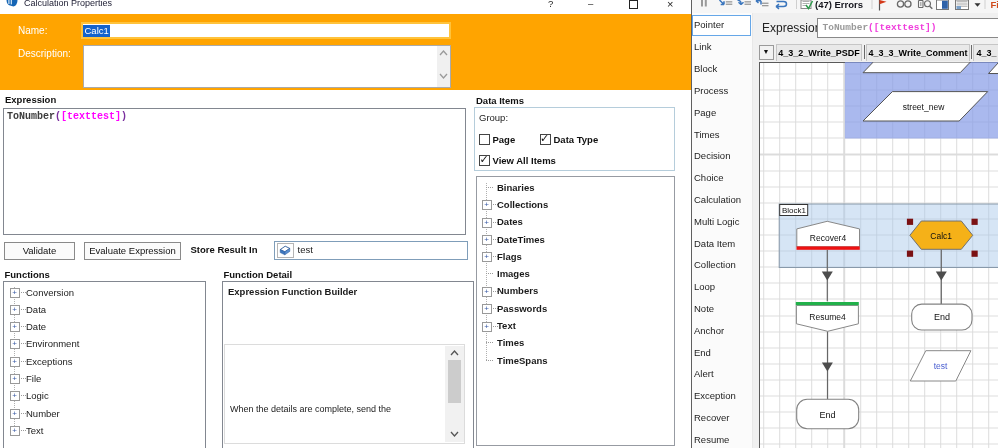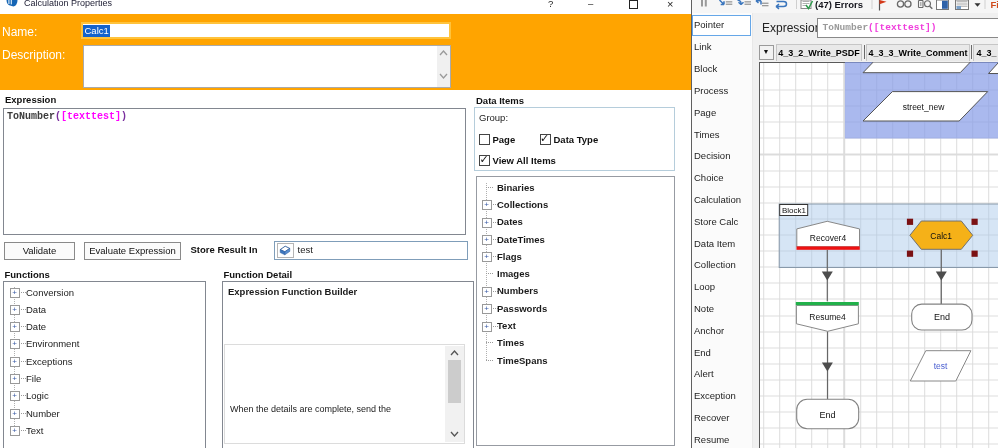--- a/index.html
+++ b/index.html
@@ -27,21 +27,21 @@
  background-position:3.2px 10.5px;}
 #cansvg{left:758.5px;top:62px;width:239.5px;height:386px}
 
 #dlg{left:0;top:0;width:690.5px;height:448px;background:#fff}
 #dlgline{left:690.5px;top:0;width:1px;height:448px;background:#606060}
 #titlebar{left:0;top:0;width:690.5px;height:13.5px;background:#fff}
 #dlgicon{left:6px;top:0;width:12px;height:7px}
 #dlgtitle{left:24px;top:-2.5px;font-size:9px;font-weight:normal;color:#232338}
 .capbtn{position:absolute;top:-2.5px;font-size:9.5px;color:#222}
 #orange{left:0;top:13.5px;width:690.5px;height:76.5px;background:#ffa400}
-.olabel{position:absolute;left:2px;color:#fff;font-size:12px}
+.olabel{position:absolute;left:18px;color:#fff;font-size:10px}
 #nameinput{left:81px;top:21.5px;width:366px;height:13.5px;background:#fff;border:2px solid #ffc33c;line-height:13.5px;font-size:9.5px}
 #namesel{background:#1463cc;color:#fff;padding:0 1.5px;display:inline-block;height:12px;line-height:12.5px;margin-top:0.5px}
 #descbox{left:82.5px;top:45px;width:366.5px;height:41px;background:#fff;border:1px solid #aaa}
 .sbar{position:absolute;background:#f0f0f0}
 .chev{position:absolute;width:13px;height:7px}
 .chev svg{display:block;margin:0 auto}
 
 .seclabel{position:absolute;font-weight:bold;font-size:9.5px;color:#111}
 #exparea{left:3px;top:107.5px;width:458px;height:123.5px;border:1px solid #828790;background:#fff;
   font-family:"Liberation Mono",monospace;font-size:10px;font-weight:bold;padding:2px 0 0 3px}
@@ -117,21 +117,21 @@
   <div id="pointersel"></div>
   <div class="titem" style="top:1.5px">Pointer</div>
   <div class="titem" style="top:24.3px">Link</div>
   <div class="titem" style="top:46.1px">Block</div>
   <div class="titem" style="top:67.9px">Process</div>
   <div class="titem" style="top:89.7px">Page</div>
   <div class="titem" style="top:111.5px">Times</div>
   <div class="titem" style="top:133.3px">Decision</div>
   <div class="titem" style="top:155.1px">Choice</div>
   <div class="titem" style="top:176.9px">Calculation</div>
-  <div class="titem" style="top:198.7px">Store Calc</div>
+  <div class="titem" style="top:198.7px">Multi Logic</div>
   <div class="titem" style="top:220.5px">Data Item</div>
   <div class="titem" style="top:242.3px">Collection</div>
   <div class="titem" style="top:264.1px">Loop</div>
   <div class="titem" style="top:285.9px">Note</div>
   <div class="titem" style="top:307.7px">Anchor</div>
   <div class="titem" style="top:329.5px">End</div>
   <div class="titem" style="top:351.3px">Alert</div>
   <div class="titem" style="top:373.1px">Exception</div>
   <div class="titem" style="top:394.9px">Recover</div>
   <div class="titem" style="top:416.7px">Resume</div>

